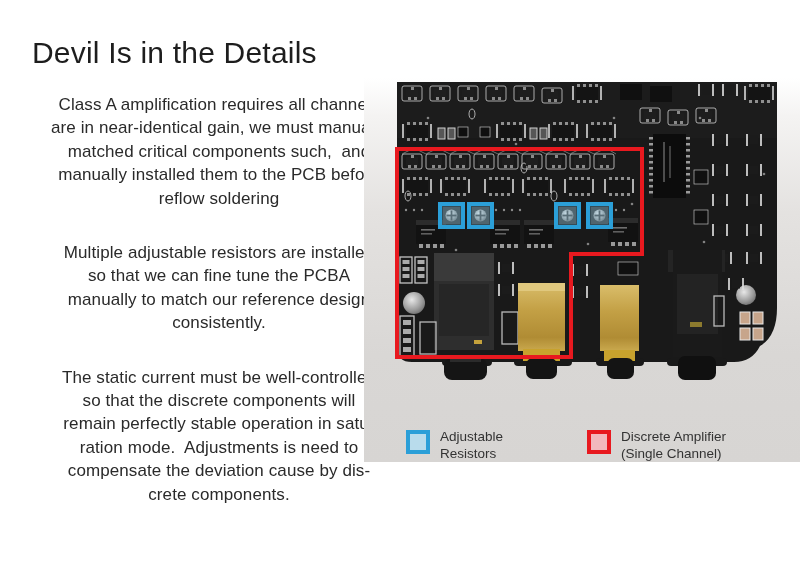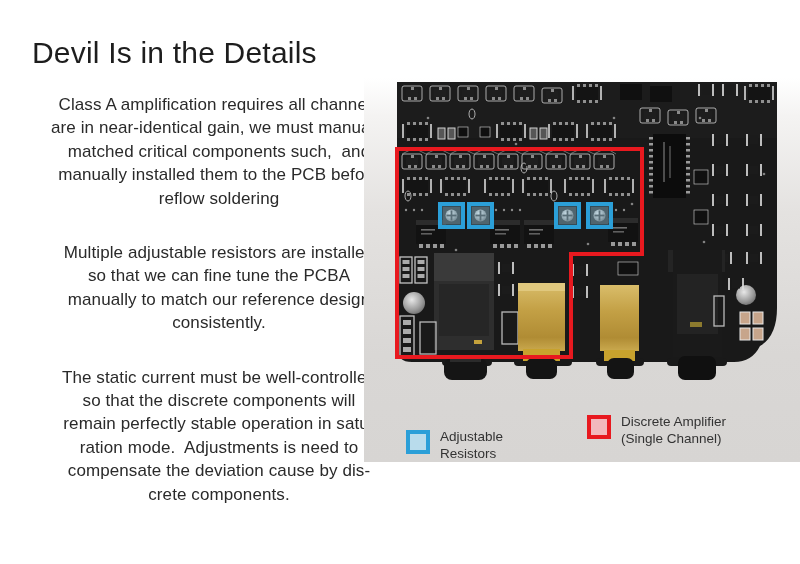--- a/index.html
+++ b/index.html
@@ -17,21 +17,21 @@
   .photo{position:absolute;left:364px;top:78px;width:436px;height:384px;}
   .photo svg{display:block;}
 
   .legend-item{position:absolute;display:flex;align-items:flex-start;}
   .legend-item .swatch{width:16px;height:16px;border:4px solid #000;flex:0 0 auto;margin-top:1px;}
   .swatch.blue{border-color:var(--accent-blue);background:var(--accent-blue-fill);}
   .swatch.red{border-color:var(--accent-red);background:var(--accent-red-fill);}
   .legend-item .lbl{margin-left:10px;font-size:13.5px;line-height:16.5px;color:#333;
                     white-space:pre-line;}
   #legend-blue{left:406px;top:429px;}
-  #legend-red{left:561px;top:414px;padding-left:26px;}
+  #legend-red{left:561px;top:429px;padding-left:26px;}
 
   .ann-red{fill:none;stroke:var(--accent-red);stroke-width:4;}
   .ann-blue{fill:rgba(125,195,230,.30);stroke:var(--accent-blue);stroke-width:4;}
   .sil{stroke:#cfcfcf;stroke-width:1;fill:none;opacity:.8;}
 </style>
 </head>
 <body>
 
 <div class="slide">
 

